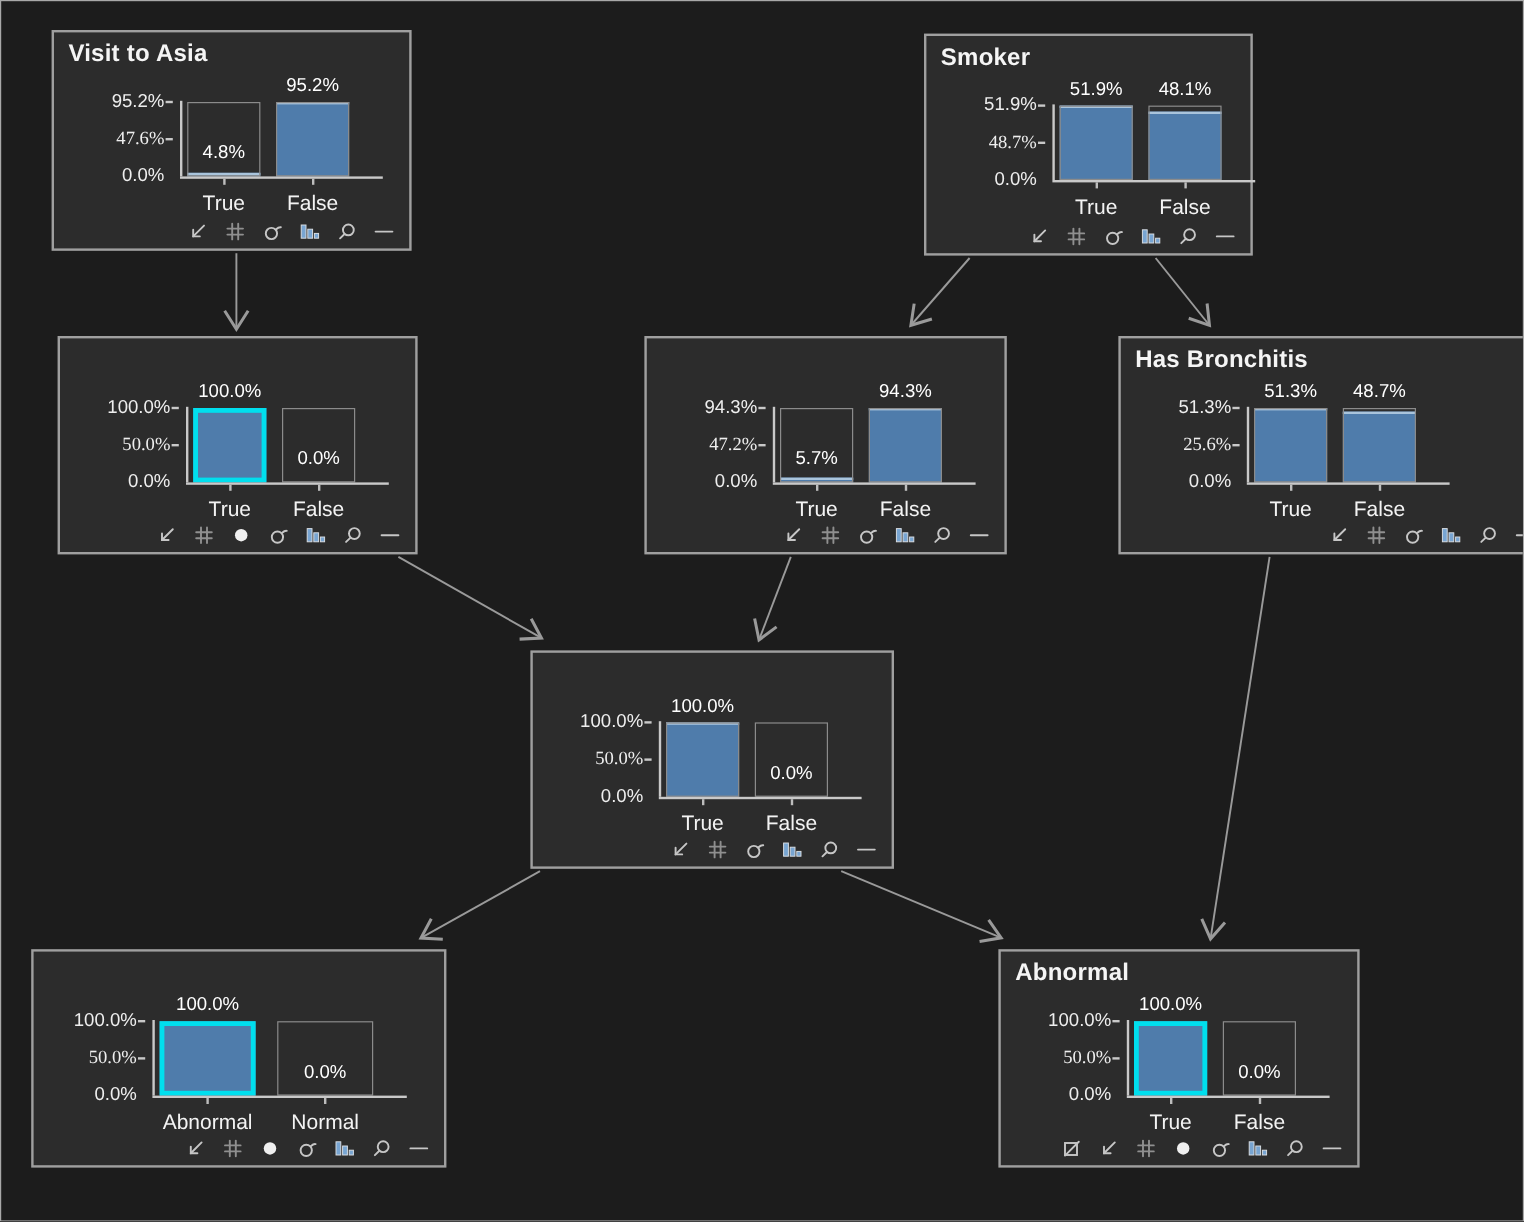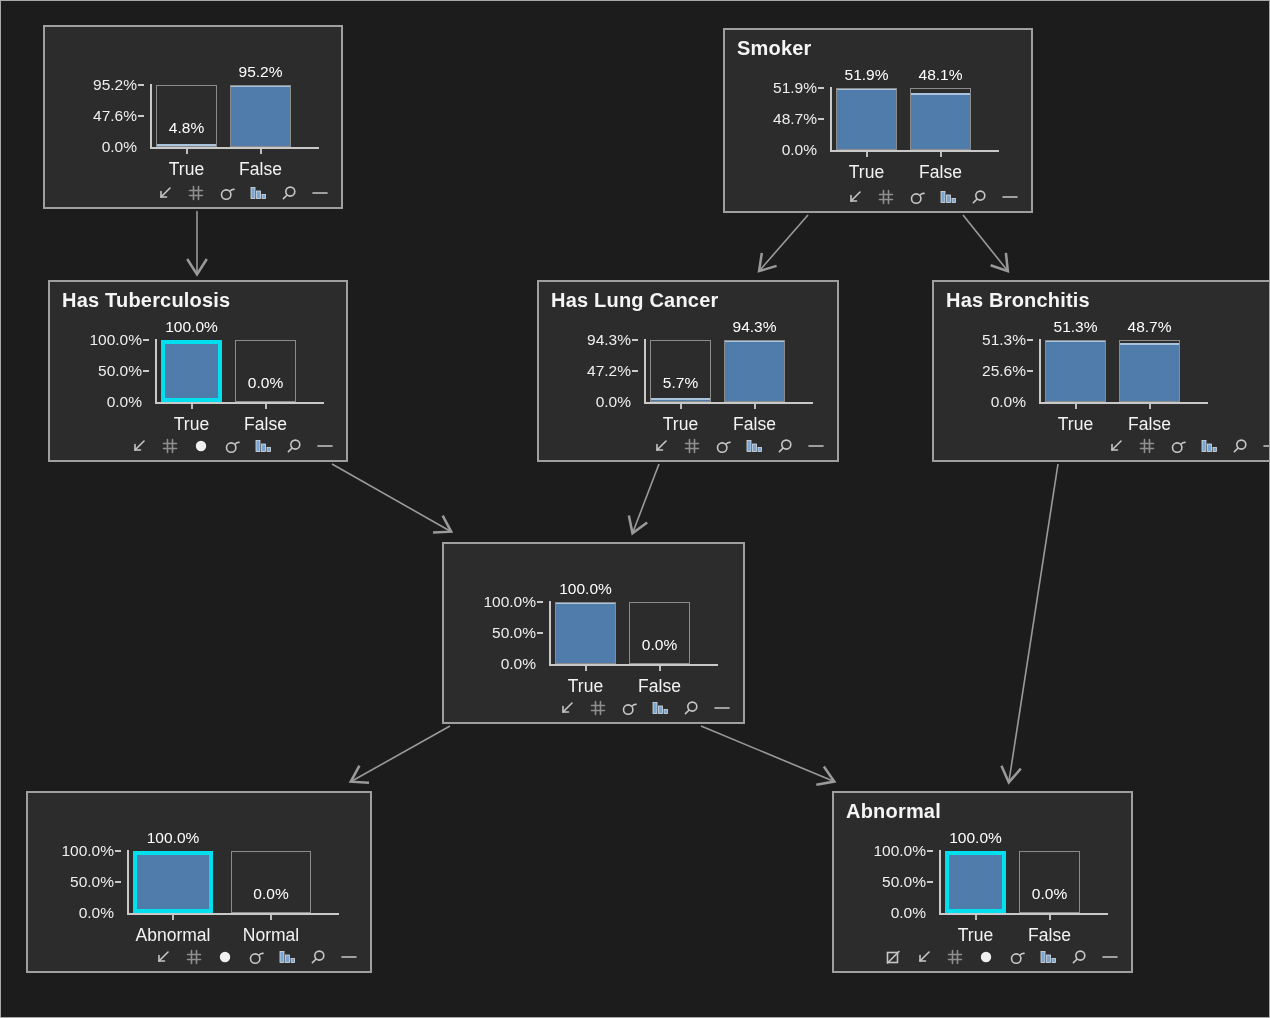--- a/index.html
+++ b/index.html
@@ -21,21 +21,21 @@
     font-size:20px;font-weight:bold;color:var(--text,#f5f5f5);
     padding:6px 0 0 12px;line-height:1.2;letter-spacing:.2px;white-space:nowrap;
   }
   .chart{position:absolute;left:0;top:54px;right:0;height:100px;}
   .ticks{position:absolute;left:0;top:4px;width:98px;height:62px;}
   .wide .ticks{width:92px;}
   .tick{
     position:absolute;right:6px;transform:translateY(-50%);
     color:#eeeeee;font-size:15.5px;white-space:nowrap;
   }
-  .tick.t0{top:0;}.tick.t1{top:50%;}.tick.t2{top:100%;}
+  .tick.t0{top:0;}.tick.t1{top:50%;font-family:Liberation Serif, serif;}.tick.t2{top:100%;}
   .tick.t0::after,.tick.t1::after{
     content:'';position:absolute;right:-7px;top:50%;margin-top:-1px;
     width:6px;height:2px;background:var(--axis,#c9c9c9);
   }
   .plot{position:absolute;left:111px;top:4px;height:62px;}
   .wide .plot{left:105px;}
   .plot::before{ 
     content:'';position:absolute;left:-6px;top:-1px;bottom:0;width:2px;
     background:var(--axis,#c9c9c9);
   }
@@ -92,20 +92,21 @@
     <line x1="807" y1="214" x2="759" y2="269" marker-end="url(#arrow)" data-name="edge-smoker-to-has-lung-cancer"></line>
     <line x1="962" y1="214" x2="1006" y2="269" marker-end="url(#arrow)" data-name="edge-smoker-to-has-bronchitis"></line>
     <line x1="331" y1="463" x2="449" y2="530" marker-end="url(#arrow)" data-name="edge-has-tuberculosis-to-tuberculosis-or-cancer"></line>
     <line x1="658" y1="463" x2="632" y2="531" marker-end="url(#arrow)" data-name="edge-has-lung-cancer-to-tuberculosis-or-cancer"></line>
     <line x1="1057" y1="463" x2="1008" y2="780" marker-end="url(#arrow)" data-name="edge-has-bronchitis-to-dyspnea"></line>
     <line x1="449" y1="725" x2="351" y2="780" marker-end="url(#arrow)" data-name="edge-tuberculosis-or-cancer-to-xray-result"></line>
     <line x1="700" y1="725" x2="832" y2="780" marker-end="url(#arrow)" data-name="edge-tuberculosis-or-cancer-to-dyspnea"></line>
   </svg>
 
   <div class="node" style="left:42px;top:24px;width:300px;height:184px" data-name="node-visit-to-asia">
+    <div class="title" data-name="node-title">Visit to Asia</div>
     <div class="chart" data-name="node-chart">
         <div class="ticks" data-name="y-axis-ticks">
           <div class="tick t0" data-name="y-tick-label">95.2%</div>
           <div class="tick t1" data-name="y-tick-label">47.6%</div>
           <div class="tick t2" data-name="y-tick-label">0.0%</div>
         </div>
         <div class="plot" data-name="plot-area">
           <div class="bars">
             <div class="slot" data-name="bar-slot-true">
               <div class="fill" data-name="probability-bar" style="height: 5.04202%;"></div>
@@ -156,21 +157,21 @@
           </svg>
         </span>
         <span class="tool" data-name="minus-icon">
           <svg viewBox="0 0 18 18" fill="none" stroke="currentColor" stroke-width="1.6" stroke-linecap="round">
             <path d="M2 9 H16"></path>
           </svg>
         </span>
       </div>
   </div>
 
-  <div class="node" style="left:722px;top:27px;width:310px;height:185px" data-name="node-smoker">
+  <div class="node" style="left:769px;top:27px;width:274px;height:185px" data-name="node-smoker">
     <div class="title" data-name="node-title">Smoker</div>
     <div class="chart" data-name="node-chart">
         <div class="ticks" data-name="y-axis-ticks">
           <div class="tick t0" data-name="y-tick-label">51.9%</div>
           <div class="tick t1" data-name="y-tick-label">48.7%</div>
           <div class="tick t2" data-name="y-tick-label">0.0%</div>
         </div>
         <div class="plot" data-name="plot-area">
           <div class="bars">
             <div class="slot" data-name="bar-slot-true">
@@ -223,21 +224,20 @@
         </span>
         <span class="tool" data-name="minus-icon">
           <svg viewBox="0 0 18 18" fill="none" stroke="currentColor" stroke-width="1.6" stroke-linecap="round">
             <path d="M2 9 H16"></path>
           </svg>
         </span>
       </div>
   </div>
 
   <div class="node" style="left:47px;top:279px;width:300px;height:182px" data-name="node-has-tuberculosis">
-    <div class="title" data-name="node-title">Has Tuberculosis</div>
     <div class="chart" data-name="node-chart">
         <div class="ticks" data-name="y-axis-ticks">
           <div class="tick t0" data-name="y-tick-label">100.0%</div>
           <div class="tick t1" data-name="y-tick-label">50.0%</div>
           <div class="tick t2" data-name="y-tick-label">0.0%</div>
         </div>
         <div class="plot" data-name="plot-area">
           <div class="bars">
             <div class="slot ev" data-name="bar-slot-true">
               <div class="fill evidence" data-name="probability-bar" style="height: 100%;"></div>
@@ -293,21 +293,20 @@
         </span>
         <span class="tool" data-name="minus-icon">
           <svg viewBox="0 0 18 18" fill="none" stroke="currentColor" stroke-width="1.6" stroke-linecap="round">
             <path d="M2 9 H16"></path>
           </svg>
         </span>
       </div>
   </div>
 
   <div class="node" style="left:536px;top:279px;width:302px;height:182px" data-name="node-has-lung-cancer">
-    <div class="title" data-name="node-title">Has Lung Cancer</div>
     <div class="chart" data-name="node-chart">
         <div class="ticks" data-name="y-axis-ticks">
           <div class="tick t0" data-name="y-tick-label">94.3%</div>
           <div class="tick t1" data-name="y-tick-label">47.2%</div>
           <div class="tick t2" data-name="y-tick-label">0.0%</div>
         </div>
         <div class="plot" data-name="plot-area">
           <div class="bars">
             <div class="slot" data-name="bar-slot-true">
               <div class="fill" data-name="probability-bar" style="height: 6.04454%;"></div>

